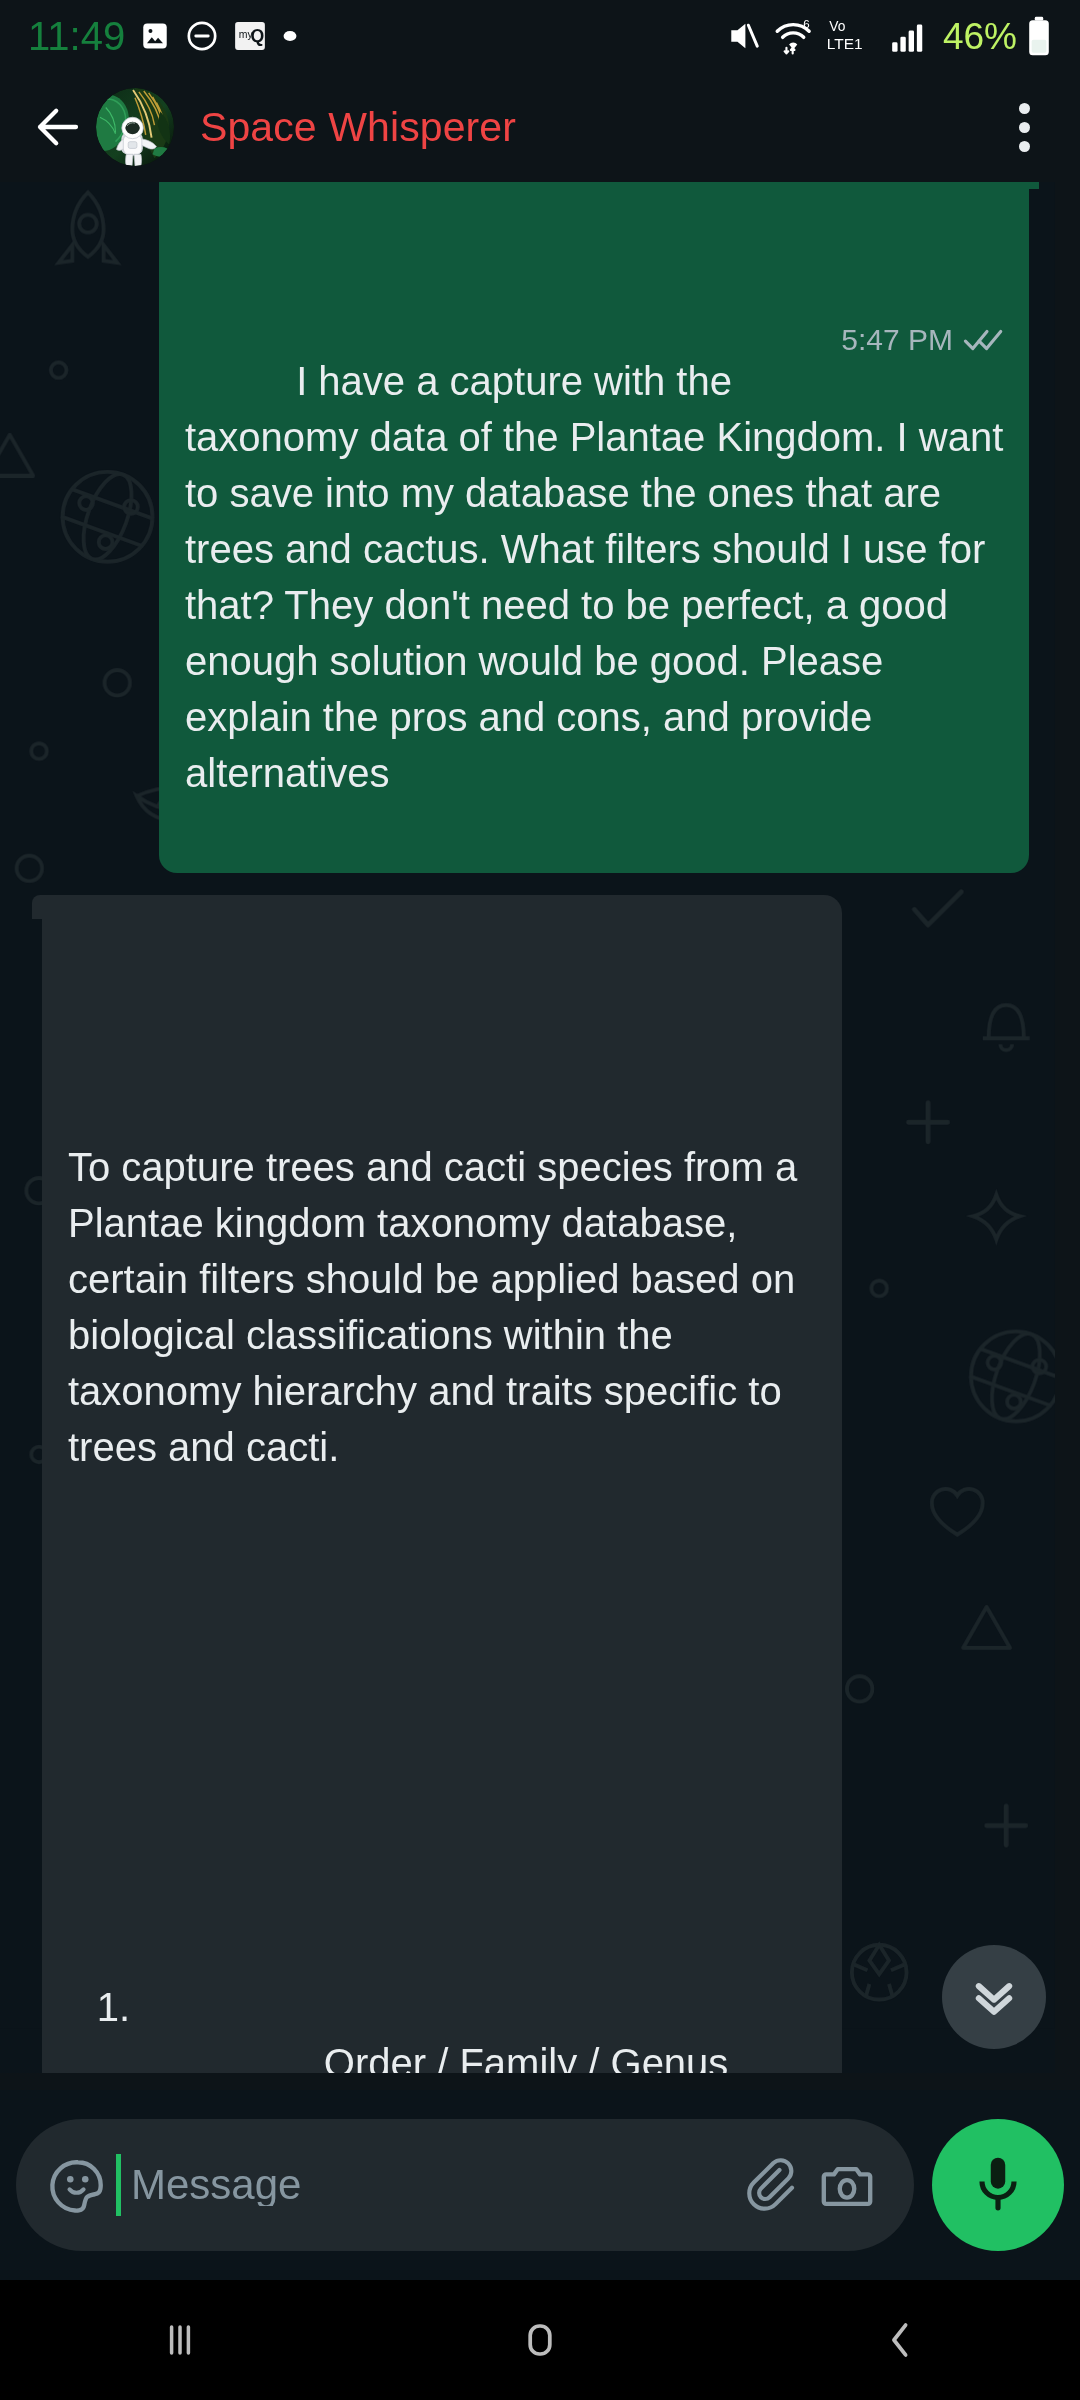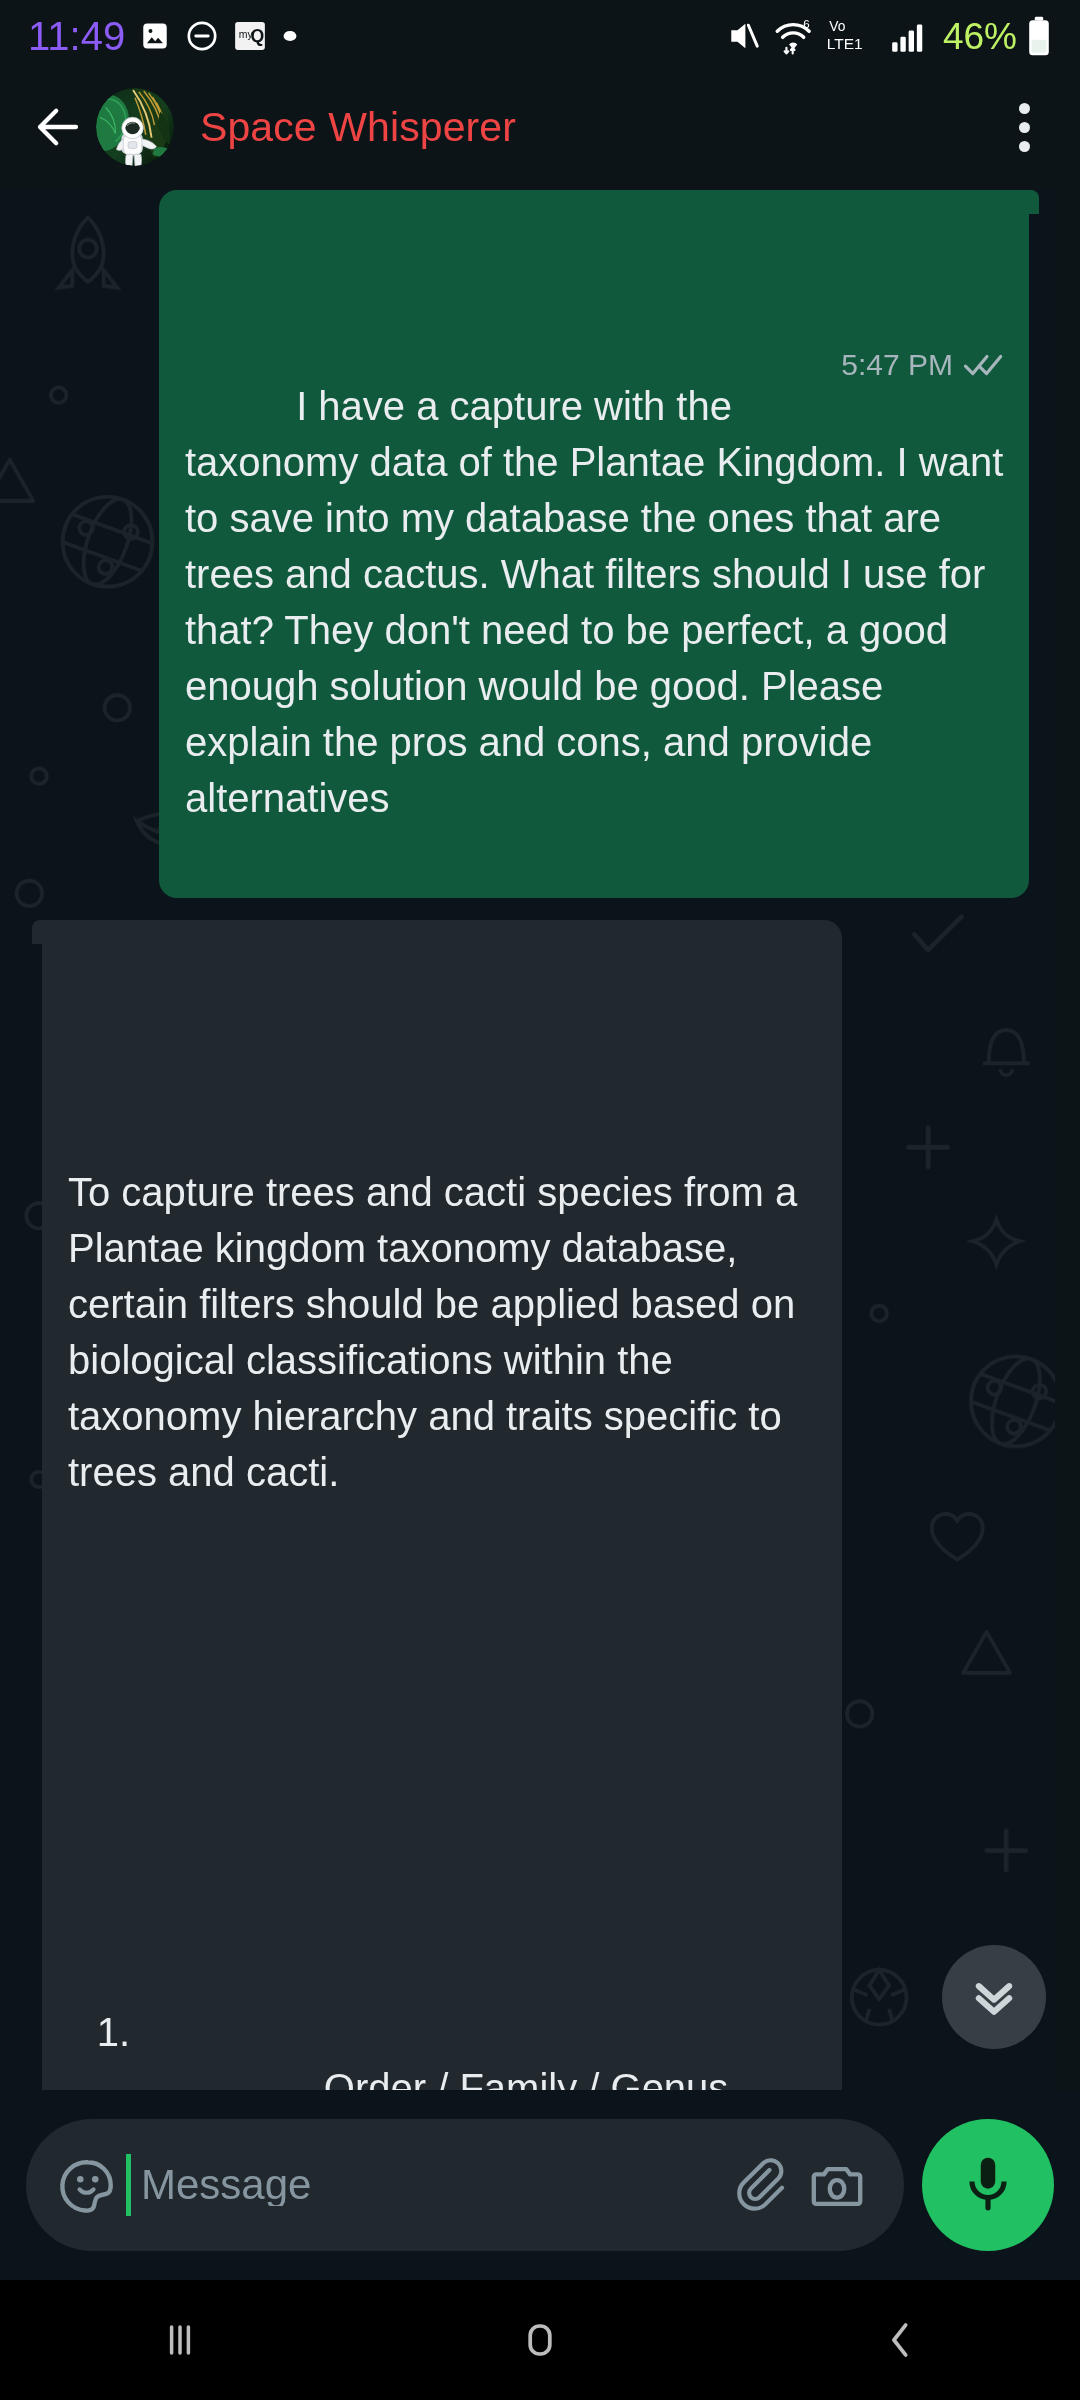--- a/index.html
+++ b/index.html
@@ -23,21 +23,21 @@
   #status-bar {
     position: absolute; top: 0; left: 0;
     width: 1080px; height: 72px;
     background: #0d1418;
     display: flex; align-items: center;
     padding: 0 28px;
     z-index: 40;
   }
   #status-left { display: flex; align-items: center; gap: 14px; }
   .status-clock {
-    color: #8b5cf6; font-size: 40px; letter-spacing: 0px;
+    color: #15803d; font-size: 40px; letter-spacing: 0px;
     font-weight: 400; line-height: 1;
   }
   .sb-ico { display: inline-flex; align-items: center; justify-content: center; }
   #status-right { margin-left: auto; display: flex; align-items: center; gap: 9px; }
   .battery-text { color: #bef264; font-size: 37px; line-height: 1; margin-left: 5px;}
 
   
   #chat-header {
     position: absolute; top: 72px; left: 0;
     width: 1080px; height: 110px;
@@ -69,21 +69,21 @@
     display: flex; flex-direction: column; align-items: center;
     justify-content: center; gap: 8px; cursor: pointer;
   }
   #overflow-menu i {
     display: block; width: 11px; height: 11px; border-radius: 50%;
     background: #e9edef;
   }
 
   
   #chat-area {
-    position: absolute; top: 190px; left: 0;
+    position: absolute; top: 165px; left: 0;
     width: 1055px; height: 1908px;
     background: #0b141a;
     overflow: hidden;
   }
   #doodle {
     position: absolute; inset: 0;
     opacity: 1;
   }
   #messages {
     position: absolute; inset: 0;
@@ -166,21 +166,21 @@
     display: flex; align-items: center; justify-content: center;
     cursor: pointer; z-index: 25;
   }
 
   
   #input-bar {
     position: absolute; left: 0; top: 2090px;
     width: 1080px; height: 190px;
     background: #0b141a;
     display: flex; align-items: center;
-    padding: 0 26px; gap: 18px;
+    padding: 0 16px; gap: 18px;
     z-index: 30;
   }
   #input-pill {
     flex: 1 1 auto; height: 132px;
     background: #21292e;
     border-radius: 68px;
     display: flex; align-items: center;
     padding: 0 32px 0 30px; gap: 6px;
     min-width: 0;
   }

